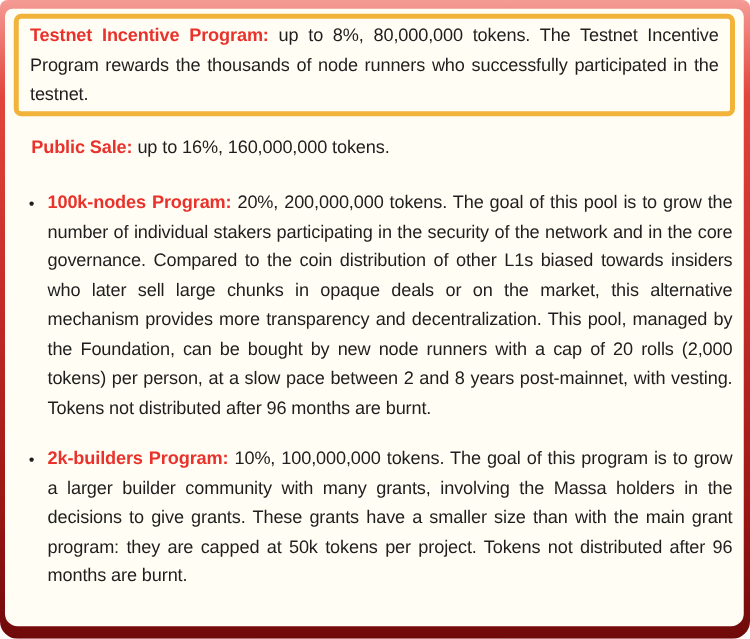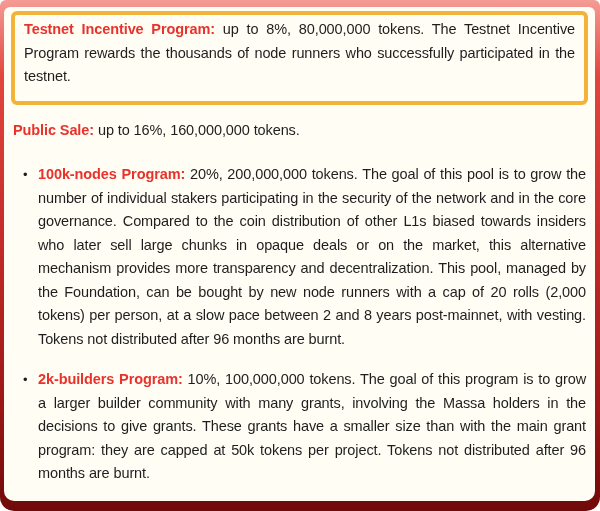--- a/index.html
+++ b/index.html
@@ -35,25 +35,25 @@
     letter-spacing: -0.1px;
   }
   .red-label {
     color: #E8322B;
     font-weight: bold;
   }
   .highlight-box {
     box-sizing: border-box;
     border: 4px solid #F2B33B;
     border-radius: 6px;
-    padding: 3px 9px 12px 9px;
+    padding: 3px 9px 0 9px;
     margin: 1px 0 14px 0;
   }
   .highlight-box .para { margin: 0; }
-  .plain-para { margin: 0 2px 17px 2px; }
+  .plain-para { margin: 0 2px 17px 14px; }
   .bullet-list { margin-top: 21px; }
   .bullet-item {
     display: flex;
     margin: 0 2px 17px 12px;
   }
   .bullet-marker {
     flex: 0 0 15px;
     font-size: 13px;
     line-height: 23.5px;
     color: #1E1E1E;

